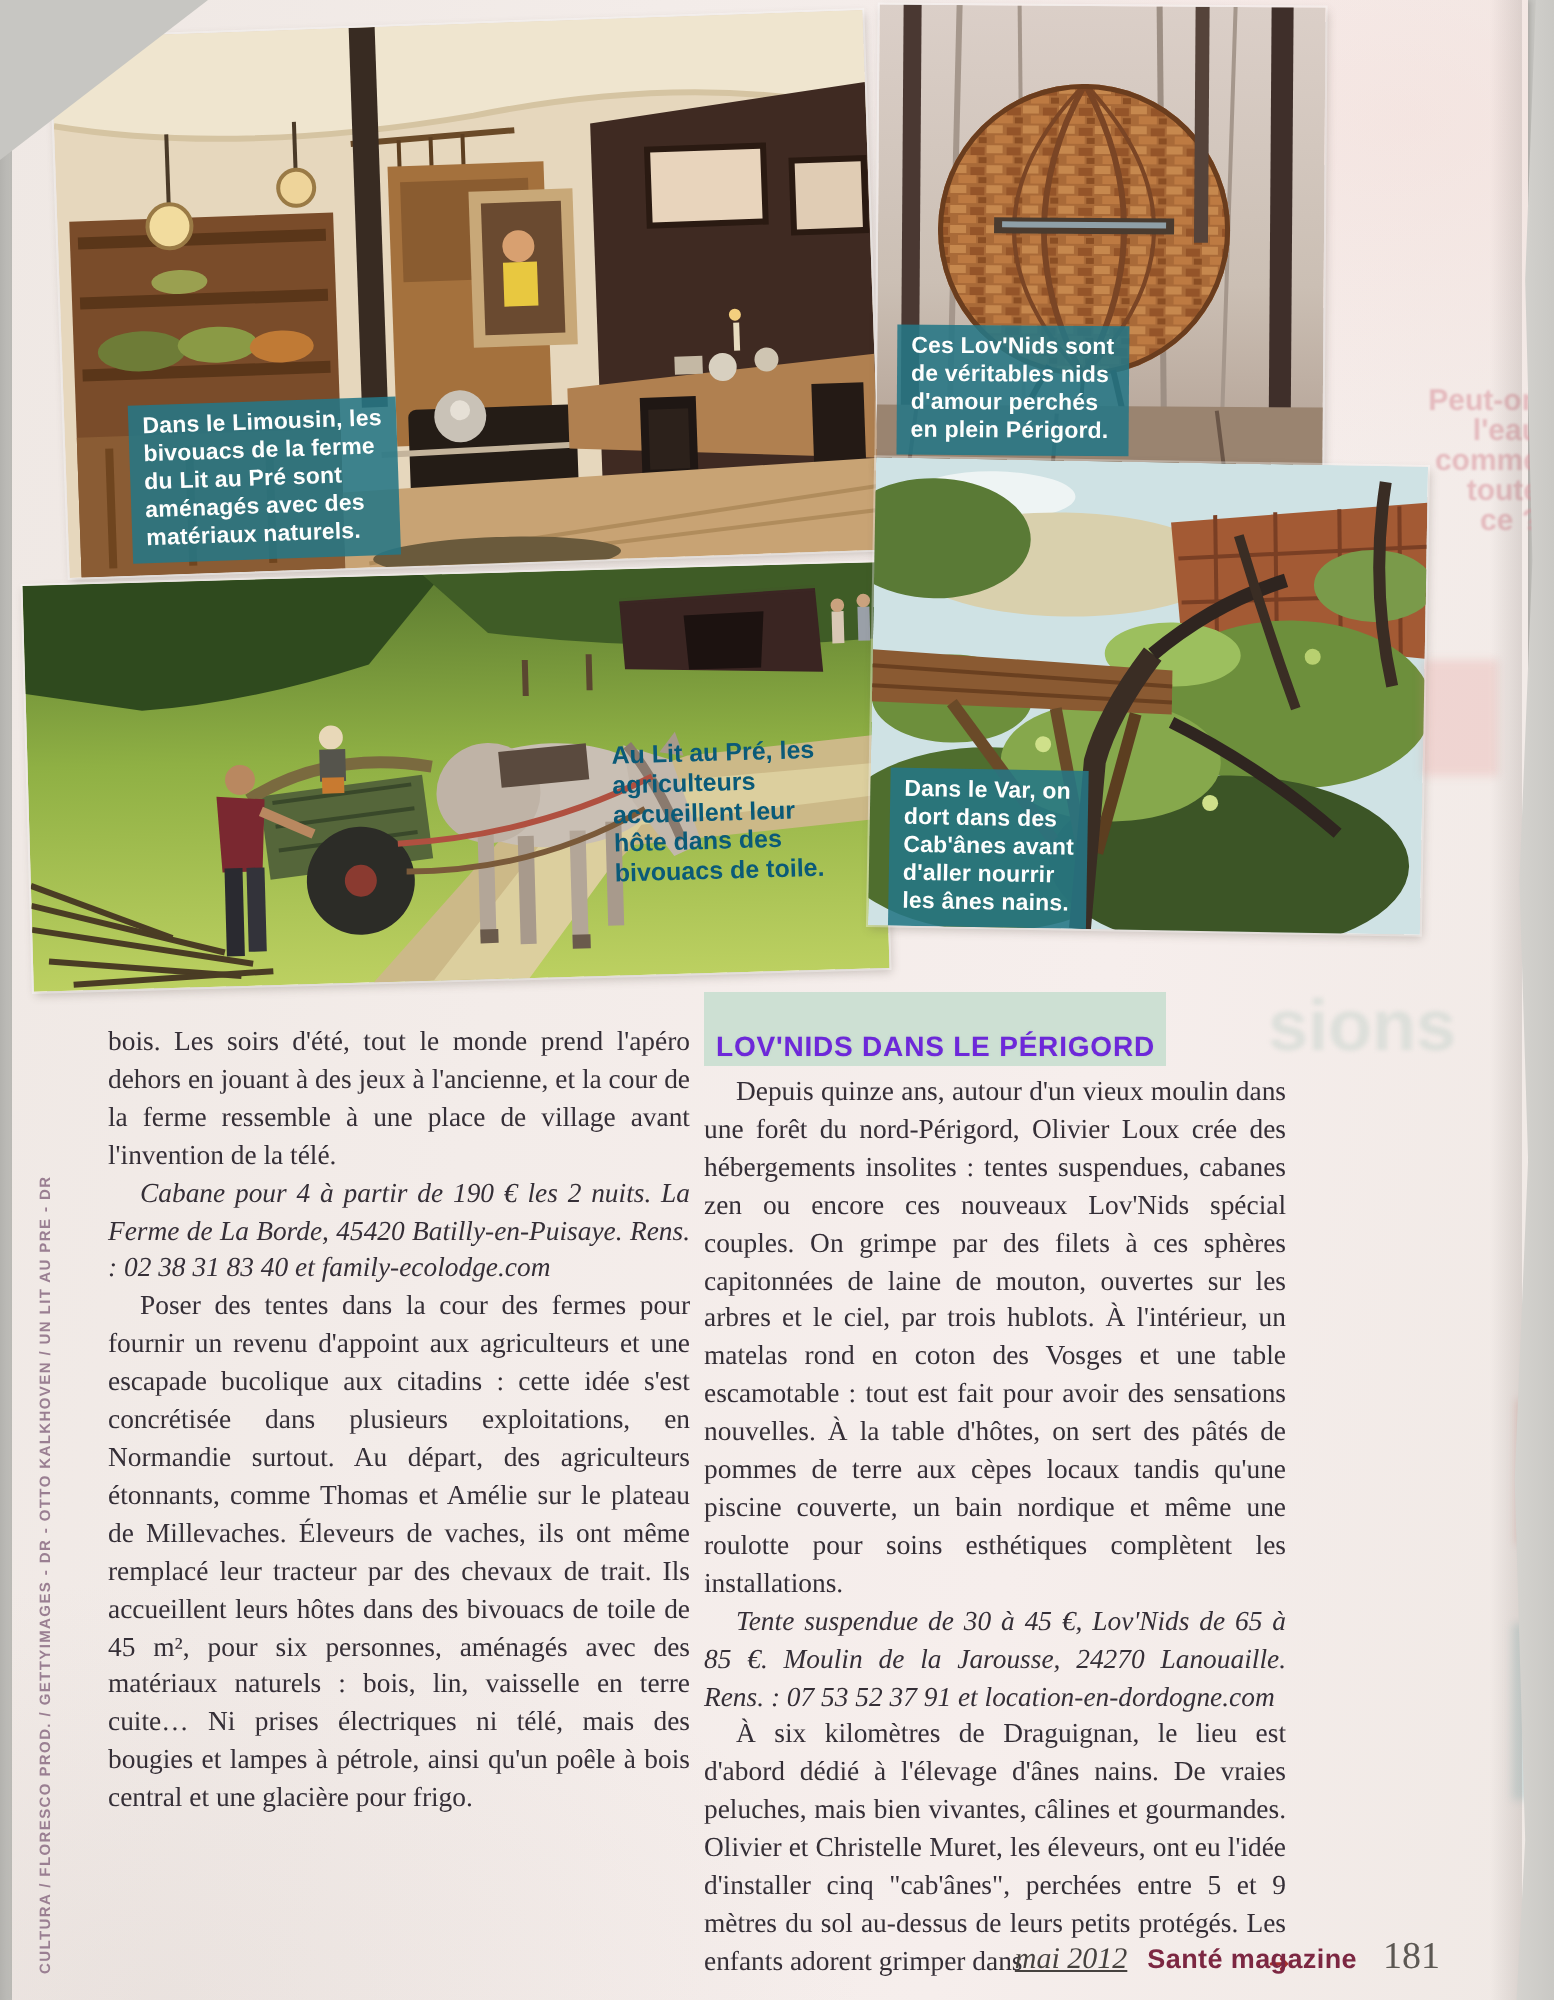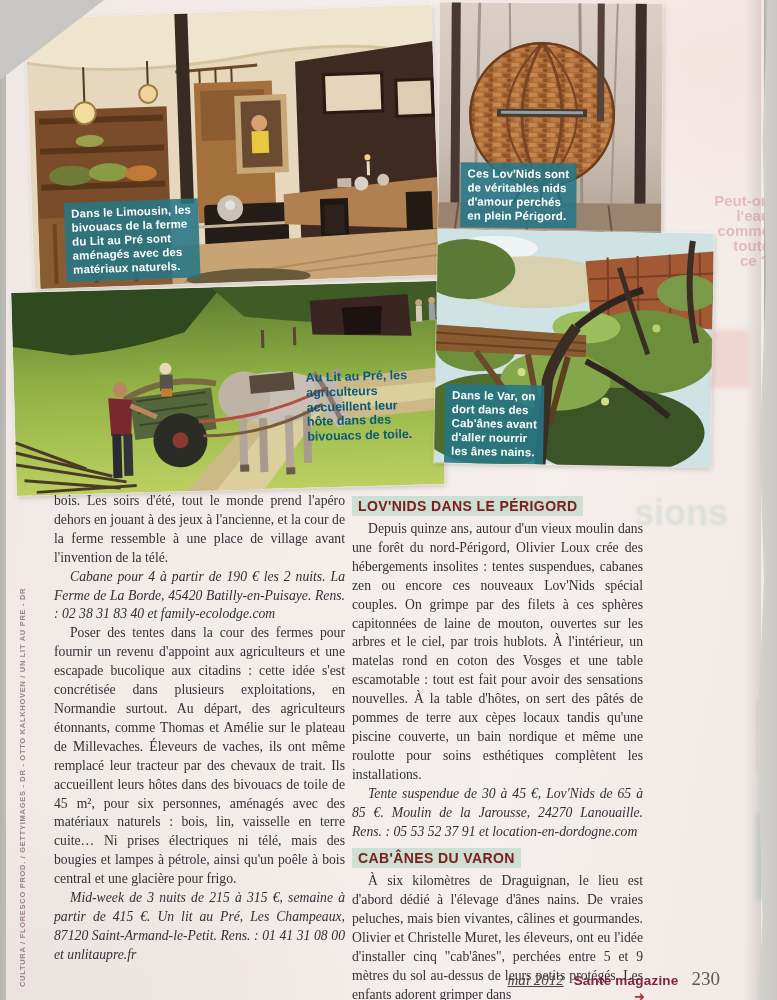--- a/index.html
+++ b/index.html
@@ -31,33 +31,33 @@
     position:absolute;max-width:140px;padding:4px 7px 5px;
     background:rgba(38,118,133,.88);color:#fdfefd;
     font:600 11.5px/1.22 "Liberation Sans", sans-serif;
     white-space:pre-line;letter-spacing:.1px;
   }
   .caption-plain{
     position:absolute;color:#0a5a78;background:transparent;
     font:700 12.5px/1.18 "Liberation Sans", sans-serif;white-space:pre-line;
   }
   .cap-kitchen{left:32px;top:185px;}
-  .cap-lovnids{left:22px;top:160px;}
+  .cap-lovnids{left:10px;top:160px;}
   .cap-treehouse{left:10px;top:155px;}
   .cap-horse{left:292px;top:86px;width:134px;}
   
   .col{position:absolute;width:291px;}
-  .col-left{left:48px;top:492px;}
+  .col-left{left:48px;top:512px;}
   .col-right{left:346px;top:489px;}
   .col p{margin:0;text-align:justify;font-size:13.7px;line-height:18.9px;color:#352f37;}
   .col p.indent{text-indent:16px;}
   .col p.info{font-style:italic;text-indent:16px;}
   .section-heading{
-    display:inline-block;margin:7px 0 4px;padding:2px 6px 1px;
-    background:#cde0d3;color:#7f1d1d;
+    display:inline-block;margin:7px 0 4px;padding:19px 6px 1px;
+    background:#cde0d3;color:#6d28d9;
     font:700 14px/17px "Liberation Sans", sans-serif;letter-spacing:.4px;
     text-shadow:0 0 1px rgba(170,195,180,.6);
   }
   .para-last{position:relative;}
   .arrow{
     position:absolute;right:-2px;bottom:1px;color:#a8302c;
     font:700 13px "DejaVu Sans", sans-serif;
   }
   
   .footer{position:absolute;left:400px;top:968px;width:314px;text-align:right;white-space:nowrap;}
@@ -353,38 +353,36 @@
 dort dans des
 Cab'ânes avant
 d'aller nourrir
 les ânes nains.</div>
   </div>
 
   <div class="col col-left">
     <p>bois. Les soirs d'été, tout le monde prend l'apéro dehors en jouant à des jeux à l'ancienne, et la cour de la ferme ressemble à une place de village avant l'invention de la télé.</p>
     <p class="info">Cabane pour 4 à partir de 190 € les 2 nuits. La Ferme de La Borde, 45420 Batilly-en-Puisaye. Rens. : 02 38 31 83 40 et family-ecolodge.com</p>
     <p class="indent">Poser des tentes dans la cour des fermes pour fournir un revenu d'appoint aux agriculteurs et une escapade bucolique aux citadins : cette idée s'est concrétisée dans plusieurs exploitations, en Normandie surtout. Au départ, des agriculteurs étonnants, comme Thomas et Amélie sur le plateau de Millevaches. Éleveurs de vaches, ils ont même remplacé leur tracteur par des chevaux de trait. Ils accueillent leurs hôtes dans des bivouacs de toile de 45 m², pour six personnes, aménagés avec des matériaux naturels : bois, lin, vaisselle en terre cuite… Ni prises électriques ni télé, mais des bougies et lampes à pétrole, ainsi qu'un poêle à bois central et une glacière pour frigo.</p>
-    <p class="info">Mid-week de 3 nuits de 215 à 315 €, semaine à partir de 415 €. Un lit au Pré, Les Champeaux, 87120 Saint-Armand-le-Petit. Rens. : 01 41 31 08 00 et unlitaupre.fr</p>
   </div>
 
   <div class="col col-right">
     <span class="section-heading">LOV'NIDS DANS LE PÉRIGORD</span>
     <p class="indent">Depuis quinze ans, autour d'un vieux moulin dans une forêt du nord-Périgord, Olivier Loux crée des hébergements insolites : tentes suspendues, cabanes zen ou encore ces nouveaux Lov'Nids spécial couples. On grimpe par des filets à ces sphères capitonnées de laine de mouton, ouvertes sur les arbres et le ciel, par trois hublots. À l'intérieur, un matelas rond en coton des Vosges et une table escamotable : tout est fait pour avoir des sensations nouvelles. À la table d'hôtes, on sert des pâtés de pommes de terre aux cèpes locaux tandis qu'une piscine couverte, un bain nordique et même une roulotte pour soins esthétiques complètent les installations.</p>
-    <p class="info">Tente suspendue de 30 à 45 €, Lov'Nids de 65 à 85 €. Moulin de la Jarousse, 24270 Lanouaille. Rens. : 05 53 52 37 91 et location-en-dordogne.com</p>
-    <span class="section-heading">CAB'ÂNES DU VARON</span>
+    <p class="info">Tente suspendue de 30 à 45 €, Lov'Nids de 65 à 85 €. Moulin de la Jarousse, 24270 Lanouaille. Rens. : 07 53 52 37 91 et location-en-dordogne.com</p>
     <p class="indent para-last">
       <span>À six kilomètres de Draguignan, le lieu est d'abord dédié à l'élevage d'ânes nains. De vraies peluches, mais bien vivantes, câlines et gourmandes. Olivier et Christelle Muret, les éleveurs, ont eu l'idée d'installer cinq "cab'ânes", perchées entre 5 et 9 mètres du sol au-dessus de leurs petits protégés. Les enfants adorent grimper dans</span>
       <span class="arrow">➜</span>
     </p>
   </div>
 
   <div class="footer">
     <span class="footer-date">mai 2012</span>
     <span class="footer-brand">Santé magazine</span>
-    <span class="footer-page">230</span>
+    <span class="footer-page">181</span>
   </div>
 
   <div class="credits">CULTURA / FLORESCO PROD. / GETTYIMAGES - DR - OTTO KALKHOVEN / UN LIT AU PRE - DR</div>
 
   <div class="ghost-teaser">Peut-on
 l'eau
 comme
 toute
 ce ?</div>
   <div class="ghost-word">sions</div>

